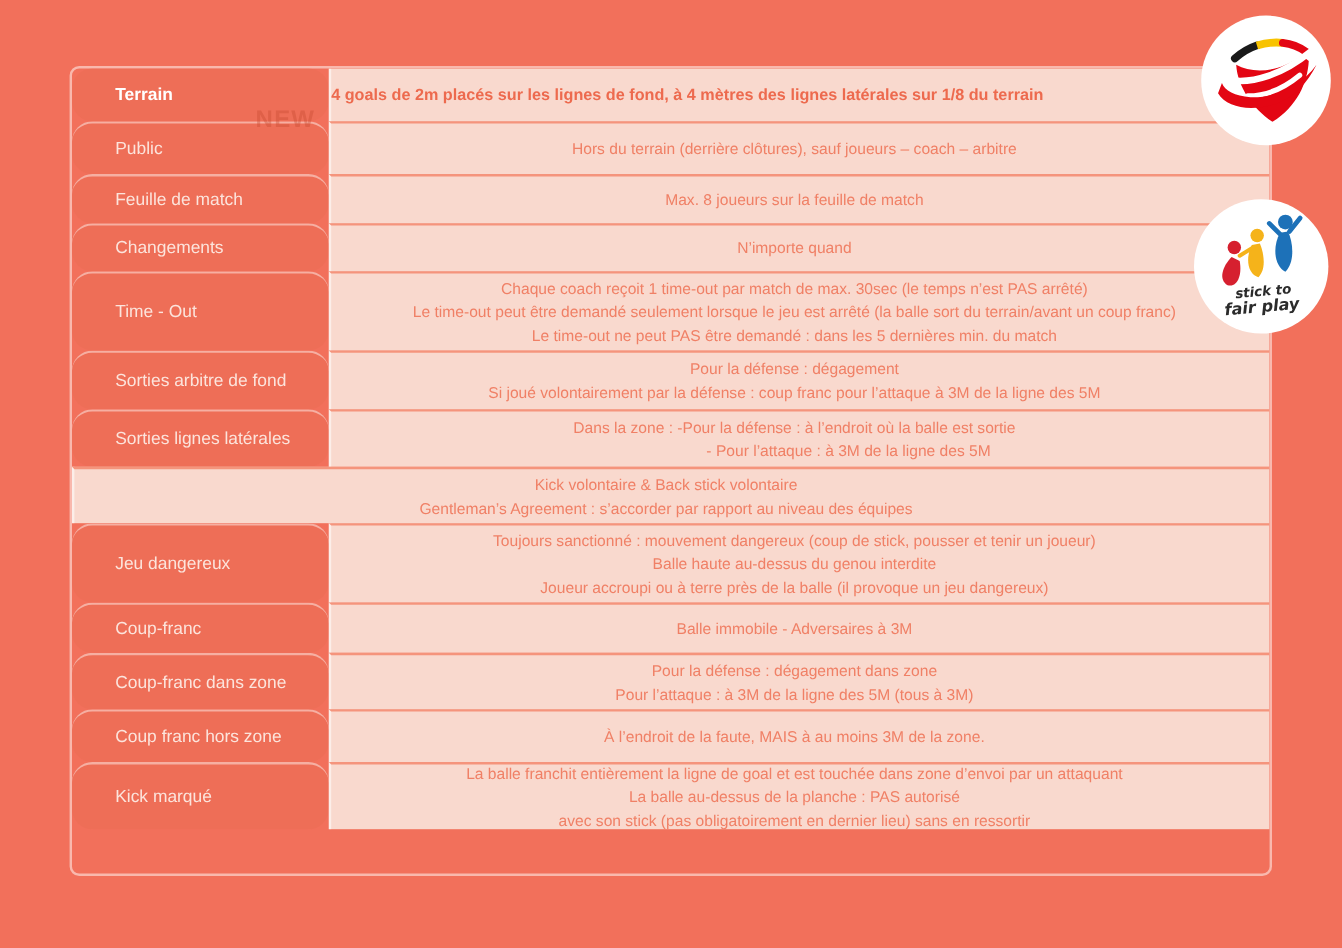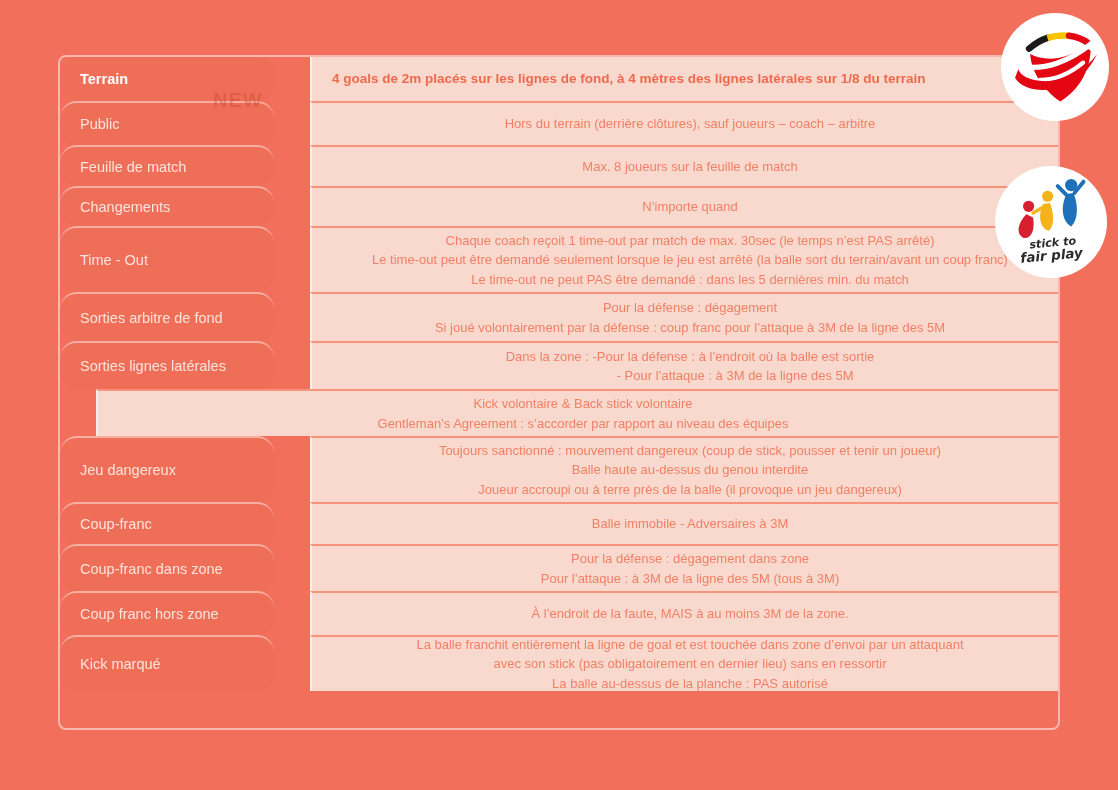--- a/index.html
+++ b/index.html
@@ -11,30 +11,29 @@
   .rules-table{
     position:absolute;left:58px;top:55px;width:1002px;height:675px;
     border:2px solid rgba(255,255,255,0.50);
     border-radius:8px;overflow:hidden;
     display:flex;flex-direction:column;box-sizing:border-box;
   }
   .row{display:flex;flex-direction:row;box-sizing:border-box;flex:0 0 auto;}
   .cell-label{
     width:214px;flex:0 0 214px;box-sizing:border-box;
     background:#ee6e57;color:#fce4dc;font-size:14.5px;
-    display:flex;align-items:center;padding-left:20px;border-radius:17px;
+    display:flex;align-items:center;padding-left:36px;border-radius:17px;
   }
   .cell-content{
     flex:1;box-sizing:border-box;background:#f9d9ce;color:#f08066;
     font-size:13px;line-height:1.5;
     display:flex;flex-direction:column;justify-content:center;
-    padding-left:20px;padding-right:10px;
+    padding-left:0;padding-right:10px;
     border-left:2px solid rgba(255,255,255,0.55);
     white-space:pre-wrap;
-    margin-left:36px;
   }
   .row + .row .cell-label{border-top:2px solid rgba(255,255,255,0.45);}
   .row + .row .cell-content{border-top:2px solid #f5947c;text-align:center;}
   .row-first .cell-label{font-weight:bold;color:#ffffff;}
   .row-first .cell-content{font-weight:bold;color:#ed6a4e;font-size:13.5px;}
   .watermark{
     position:absolute;left:213px;top:48px;
     font-size:20px;font-weight:bold;letter-spacing:1px;
     color:#c84a30;opacity:0.38;z-index:3;margin-top:41px;
   }
@@ -142,22 +141,22 @@
     <div class="cell-label">Coup franc hors zone</div>
     <div class="cell-content">
       <div>À l’endroit de la faute, MAIS à au moins 3M de la zone.</div>
     </div>
   </div>
 
   <div class="row" style="height:56px">
     <div class="cell-label">Kick marqué</div>
     <div class="cell-content">
       <div>La balle franchit entièrement la ligne de goal et est touchée dans zone d’envoi par un attaquant</div>
+      <div>La balle au-dessus de la planche : PAS autorisé</div>
       <div>avec son stick (pas obligatoirement en dernier lieu) sans en ressortir</div>
-      <div>La balle au-dessus de la planche : PAS autorisé</div>
     </div>
   </div>
 
 </div>
 
 <div id="logo-hockey" class="logo-circle">
   <svg viewBox="0 0 100 100">
 
     <path d="M26,33 Q34,26 43,23" fill="none" stroke="#1a1a1a" stroke-width="6" stroke-linecap="round"></path>
     <path d="M43,23 Q53,20 63,21" fill="none" stroke="#f8c300" stroke-width="6"></path>

